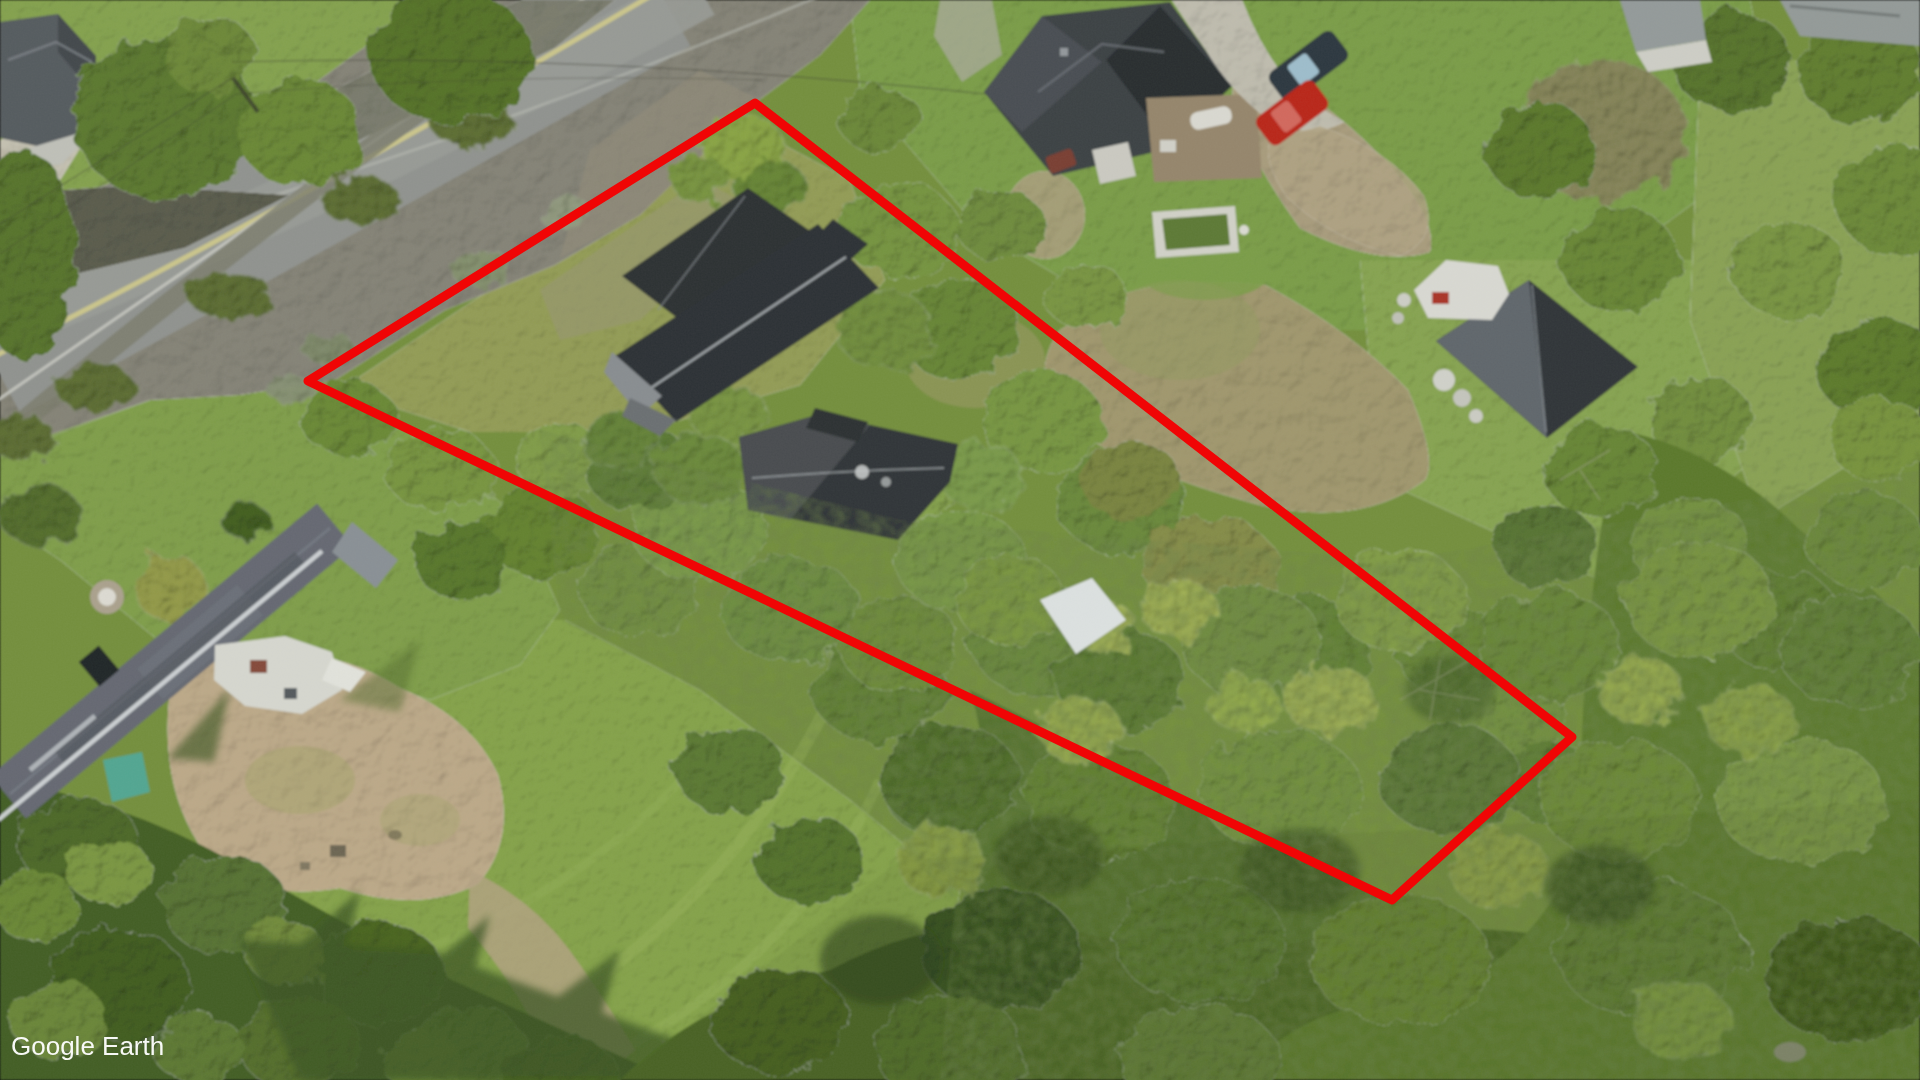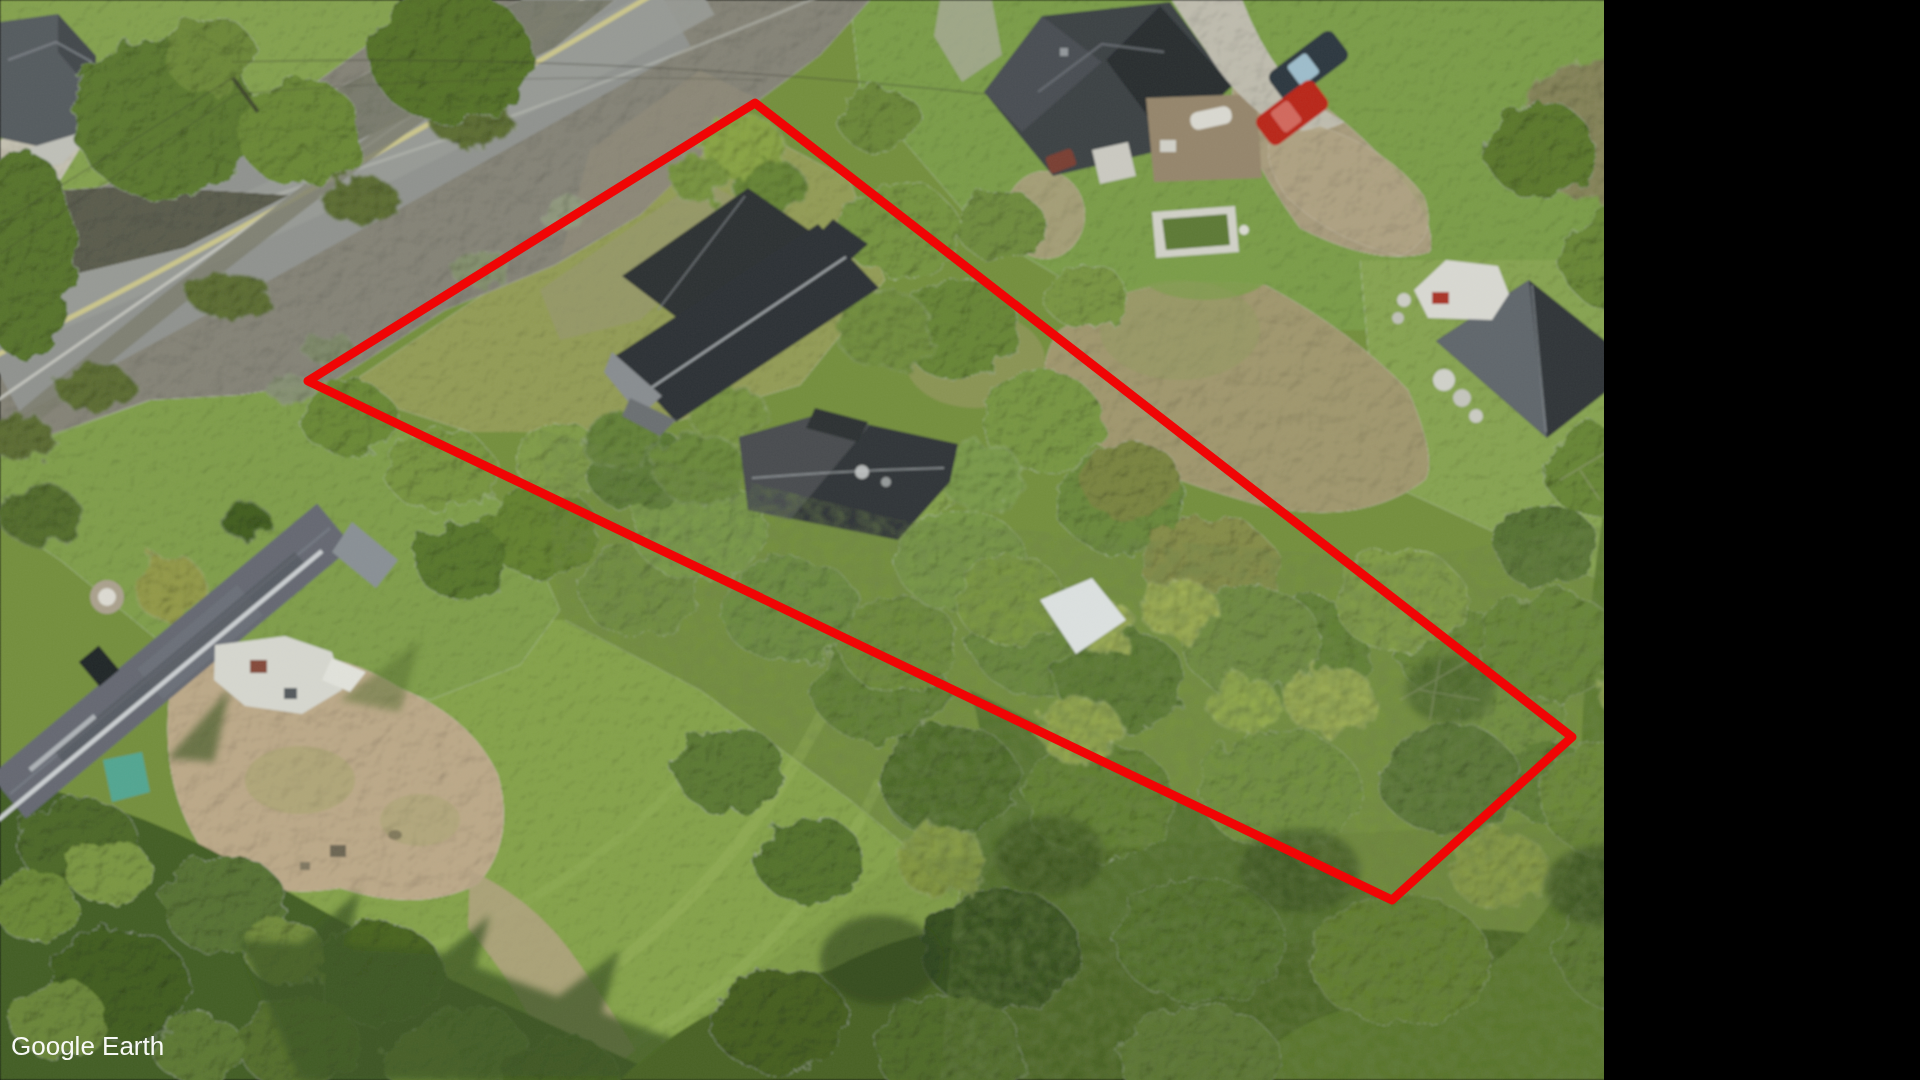--- a/index.html
+++ b/index.html
@@ -1,16 +1,16 @@
 <!DOCTYPE html>
 <html><head>
 <meta charset="utf-8">
 <style>
   html,body{margin:0;padding:0;background:#000;}
-  #stage{position:relative;width:1604px;height:1080px;overflow:hidden;font-family:"Liberation Sans",sans-serif;}
+  #stage{position:relative;width:1920px;height:1080px;overflow:hidden;font-family:"Liberation Sans",sans-serif;}
   svg{display:block;}
 </style>
 </head>
 <body>
 <div id="stage">
 <svg width="1920" height="1080" viewBox="0 0 1920 1080" xmlns="http://www.w3.org/2000/svg">
 <defs>
   <filter id="canopy" x="-25%" y="-25%" width="150%" height="150%">
     <feTurbulence type="fractalNoise" baseFrequency="0.035" numOctaves="3" seed="11" result="n"></feTurbulence>
     <feDisplacementMap in="SourceGraphic" in2="n" scale="24" result="d"></feDisplacementMap>

